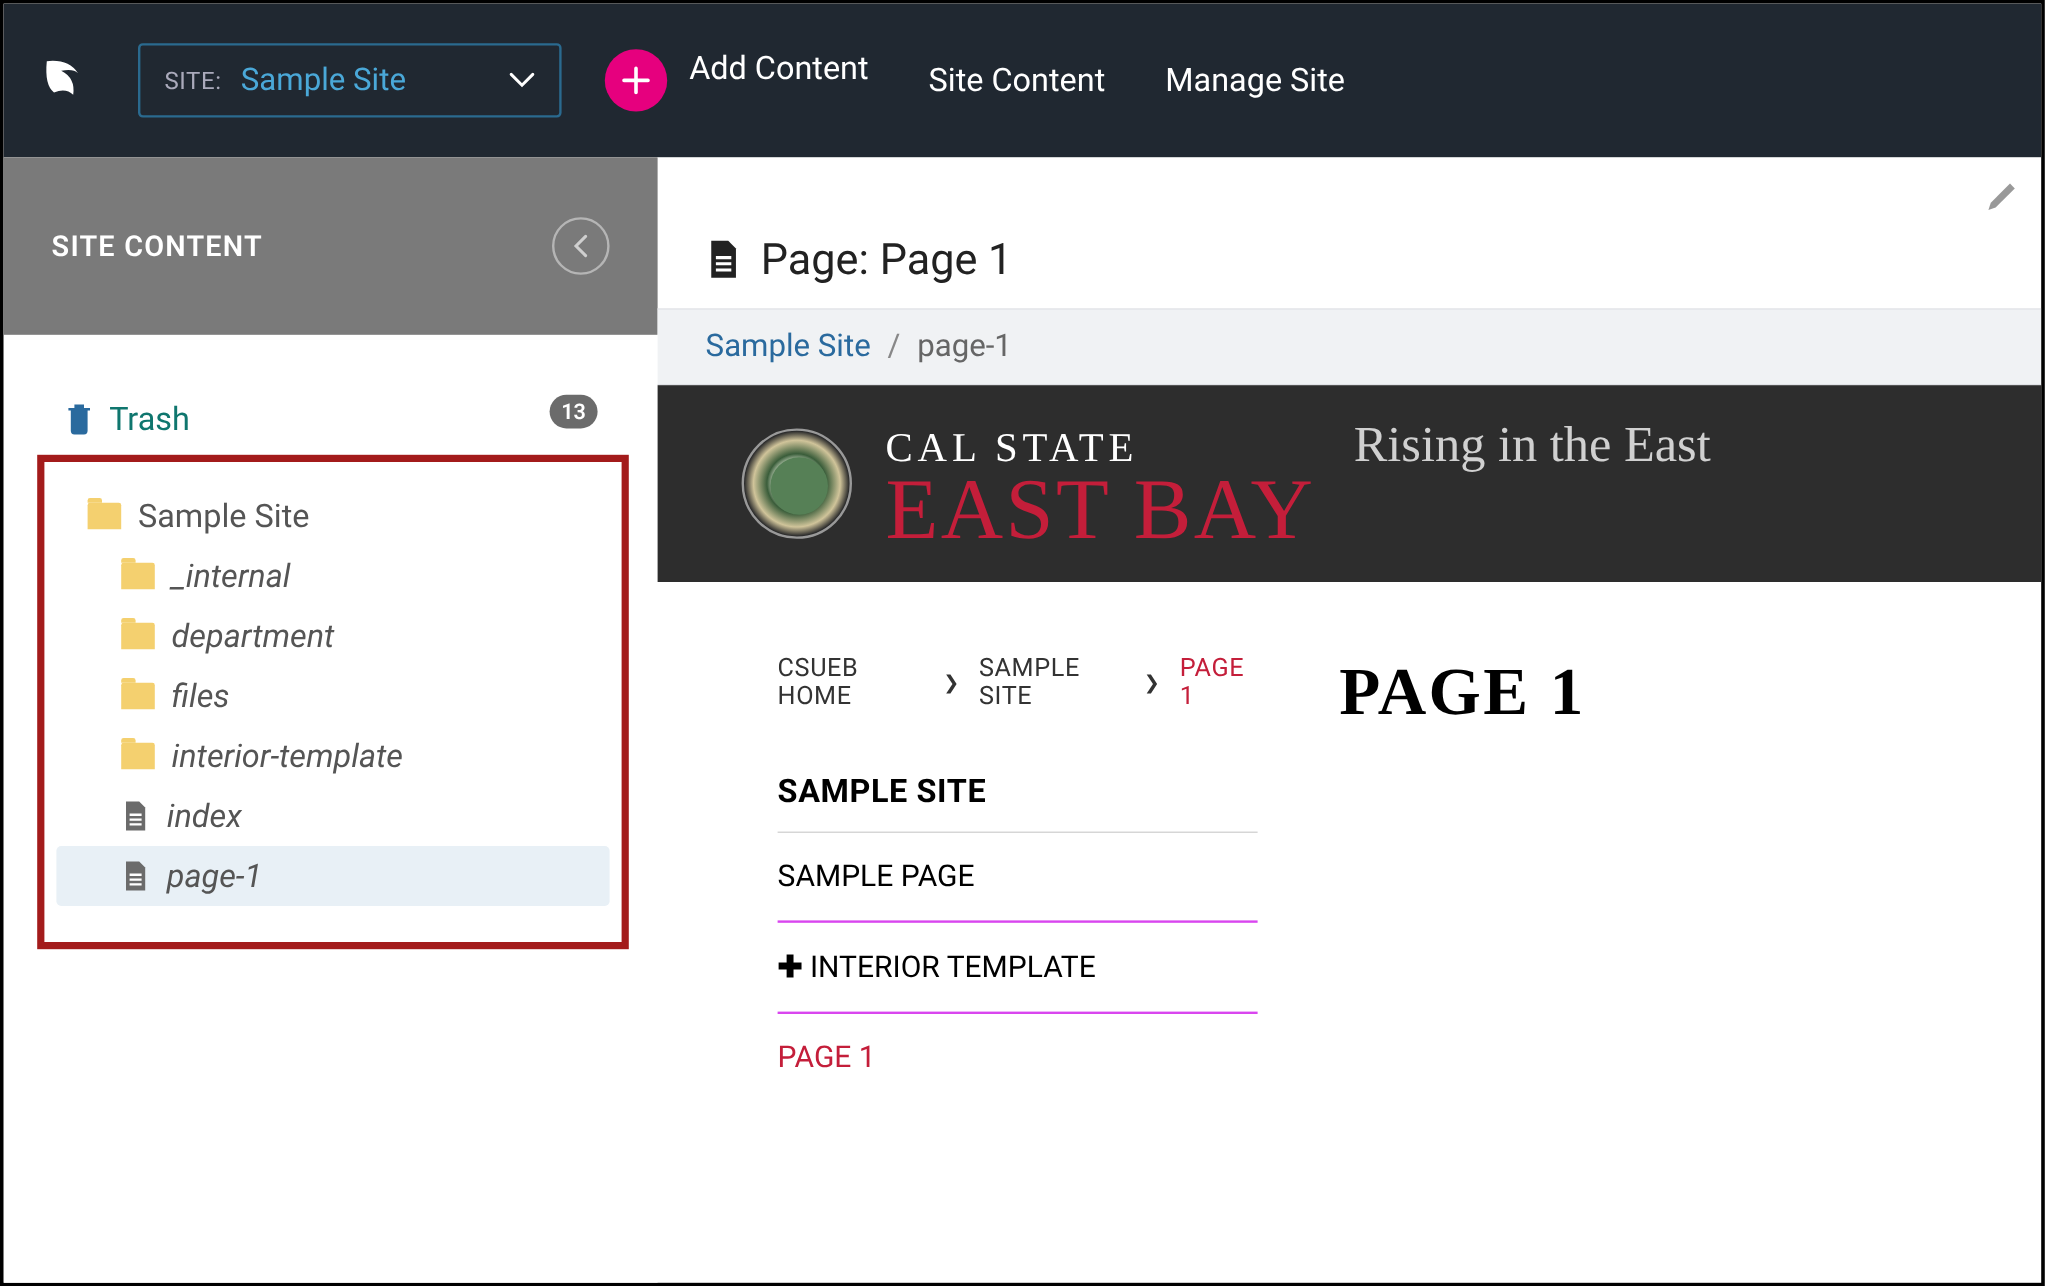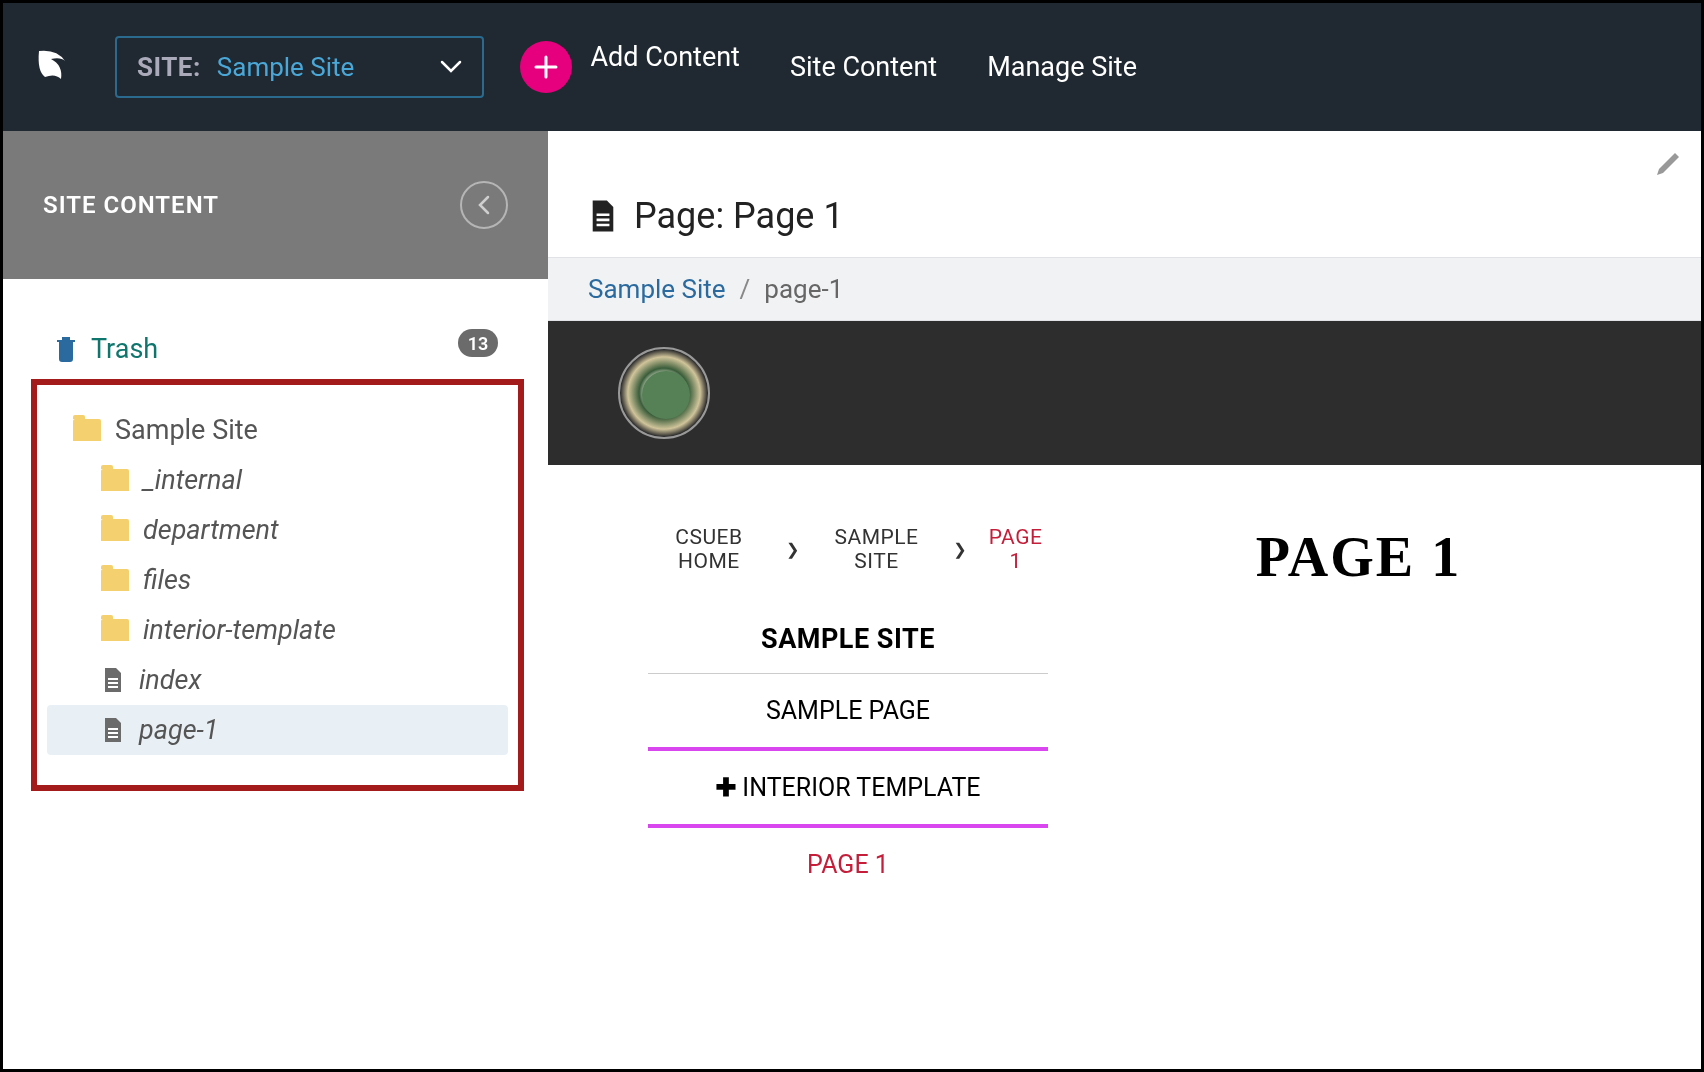--- a/index.html
+++ b/index.html
@@ -2,21 +2,21 @@
 <html><head>
   <meta charset="utf-8">
   <style>
     * { margin: 0; padding: 0; box-sizing: border-box; }
     body { font-family: -apple-system, BlinkMacSystemFont, "Segoe UI", Roboto, Helvetica, Arial, sans-serif; background: #fff; border: 3px solid #000; width: 1704px; height: 1072px; overflow: hidden; }
     
     
     .topbar { background: #202831; height: 128px; display: flex; align-items: center; padding: 0 24px; gap: 24px; }
     .logo { color: #fff; font-size: 60px; font-weight: bold; font-style: italic; margin-right: 8px; width: 56px; text-align: center; }
     .site-selector { border: 2px solid #2a6a8f; border-radius: 4px; display: flex; align-items: center; height: 62px; padding: 0 20px; gap: 16px; }
-    .site-selector-label { color: #aab; font-size: 26px; font-weight: 700; letter-spacing: 0.5px; }
+    .site-selector-label { color: #aab; font-size: 20px; font-weight: 400; letter-spacing: 0.5px; }
     .site-selector-value { color: #4aa8d8; font-size: 26px; }
     .site-selector-chevron { color: #fff; margin-left: 70px; }
     .add-btn-wrap { display: flex; align-items: flex-start; gap: 18px; margin-left: 12px; }
     .add-btn-circle { background: #e6007e; width: 52px; height: 52px; border-radius: 50%; display: flex; align-items: center; justify-content: center; color: #fff; font-size: 36px; font-weight: 300; cursor: pointer; }
     .topbar-link { color: #fff; font-size: 27px; cursor: pointer; }
     .topbar-gap { margin-left: 26px; }
     
     
     .main { display: flex; height: calc(100% - 128px); }
     
@@ -40,21 +40,21 @@
     .tree-indent-1 { padding-left: 26px; }
     .tree-indent-2 { padding-left: 54px; font-style: italic; }
     
     .folder-icon { width: 28px; height: 22px; background: #f4d06f; border-radius: 2px 2px 0 0; position: relative; display: inline-block; }
     .folder-icon:before { content: ""; position: absolute; top: -4px; left: 0; width: 12px; height: 4px; background: #f4d06f; border-radius: 2px 2px 0 0; }
     .folder-icon.open { background: #f4d06f; }
     
     .page-icon { width: 24px; height: 28px; display: inline-flex; align-items: center; justify-content: center; }
     
     
-    .content { flex: 1; display: flex; flex-direction: column; position: relative; text-align: center; }
+    .content { flex: 1; display: flex; flex-direction: column; position: relative; }
     .edit-icon-wrap { position: absolute; top: 18px; right: 18px; color: #888; cursor: pointer; }
     
     .page-heading { display: flex; align-items: center; gap: 16px; padding: 64px 40px 20px 40px; }
     .page-heading-text { font-size: 36px; color: #222; font-weight: 400; }
     
     .breadcrumb-bar { background: #f0f2f4; border-top: 1px solid #e0e2e6; border-bottom: 1px solid #e0e2e6; padding: 16px 40px; display: flex; align-items: center; gap: 14px; font-size: 26px; }
     .breadcrumb-link { color: #2a6a9e; cursor: pointer; }
     .breadcrumb-sep { color: #888; }
     .breadcrumb-current { color: #666; }
     
@@ -70,21 +70,21 @@
     .preview-body { padding: 60px 100px; display: flex; gap: 68px; }
     .preview-left { width: 400px; }
     .preview-right { flex: 1; }
     
     .pbc { display: flex; align-items: center; gap: 16px; font-size: 21px; letter-spacing: 0.5px; margin-bottom: 50px; }
     .pbc-item { color: #333; cursor: pointer; }
     .pbc-item.active { color: #c41e3a; }
     .pbc-sep { color: #333; font-size: 16px; }
     
     .sidenav-title { font-size: 27px; font-weight: 700; letter-spacing: 0.5px; padding-bottom: 18px; border-bottom: 1px solid #ccc; }
-    .sidenav-item { font-size: 25px; padding: 22px 0; border-bottom: 4px solid #d946ef; cursor: pointer; }
+    .sidenav-item { font-size: 25px; padding: 22px 0; border-bottom: 2px solid #d946ef; cursor: pointer; }
     .sidenav-item.expandable { font-weight: 400; }
     .sidenav-item.active { color: #c41e3a; border-bottom: none; }
     .sidenav-plus { font-weight: 700; margin-right: 6px; }
     
     .page-h1 { font-size: 56px; font-weight: 800; font-family: Georgia, serif; letter-spacing: 2px; }
     
     svg { display: block; }
   </style>
 </head>
 <body>
@@ -199,20 +199,27 @@
     <div class="breadcrumb-bar">
       <span class="breadcrumb-link">Sample Site</span>
       <span class="breadcrumb-sep">/</span>
       <span class="breadcrumb-current">page-1</span>
     </div>
 
     <div class="preview-banner">
       <div class="seal">
           <div class="seal-inner"></div>
         </div>
+      <div class="banner-text">
+        <div class="banner-stack">
+          <span class="banner-top">CAL STATE</span>
+          <span class="banner-main">EAST BAY</span>
+        </div>
+        <span class="banner-tag">Rising in the East</span>
+      </div>
     </div>
 
     <div class="preview-body">
       <div class="preview-left">
         <div class="pbc">
           <span class="pbc-item">CSUEB HOME</span>
           <span class="pbc-sep">❯</span>
           <span class="pbc-item">SAMPLE SITE</span>
           <span class="pbc-sep">❯</span>
           <span class="pbc-item active">PAGE 1</span>

